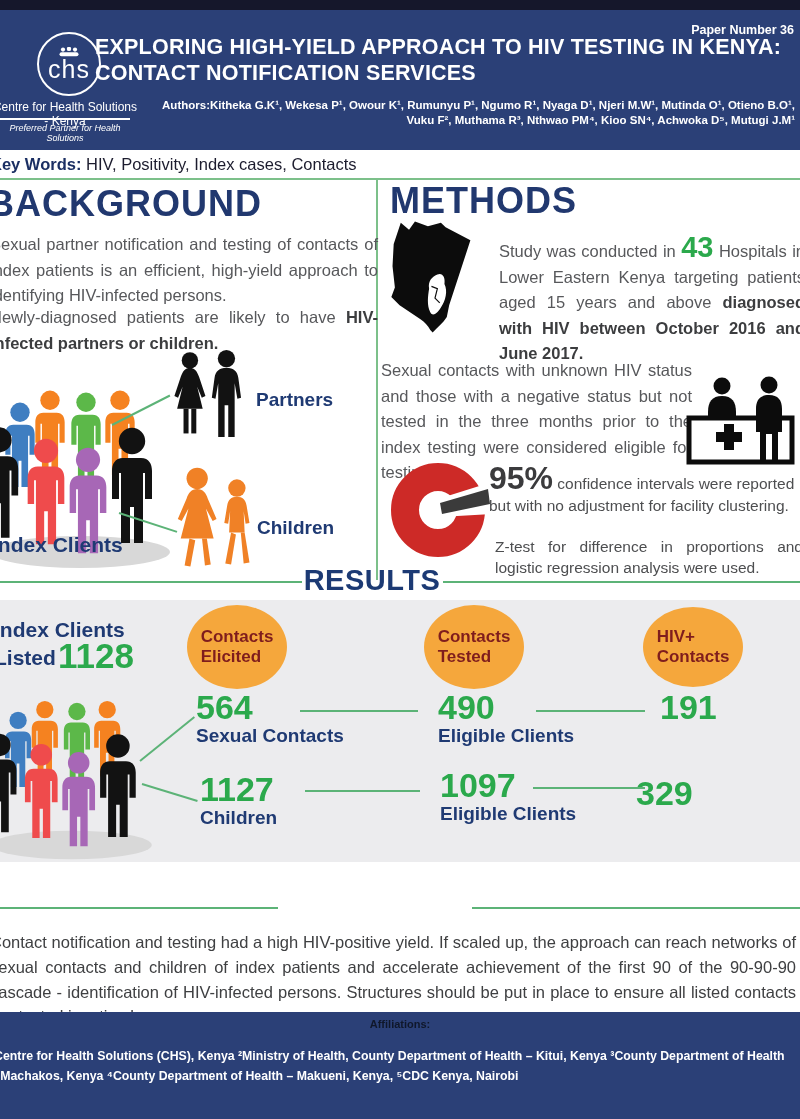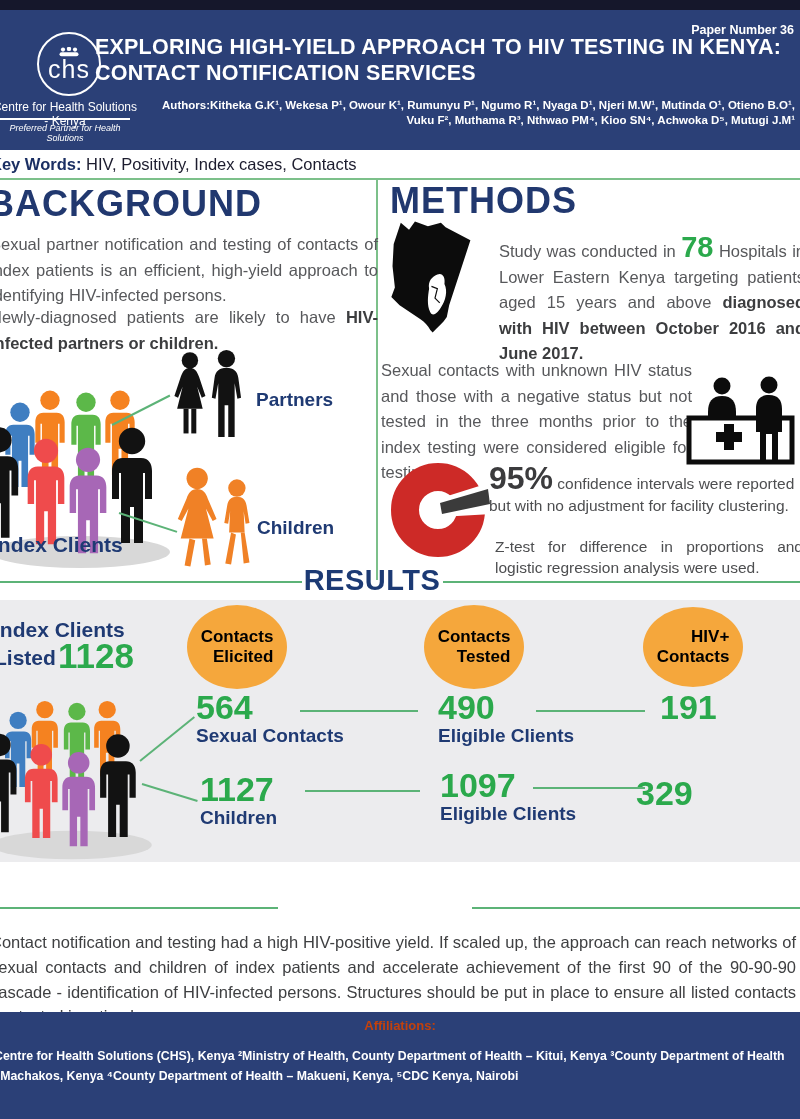--- a/index.html
+++ b/index.html
@@ -28,28 +28,28 @@
   .gline{position:absolute;height:2px;background:#5cb377;transform-origin:0 50%;}
   .gvline{position:absolute;width:2px;background:#7cc08a;}
   .sechead{color:#21386f;font-weight:800;font-size:36px;letter-spacing:1px;font-family:"Liberation Sans",sans-serif;}
   .body-grey{color:#57585b;font-size:16.5px;line-height:1.55;text-align:justify;}
   .bold-dark{color:#3c3d3f;font-weight:bold;}
   .navy-label{color:#1f3a73;font-weight:bold;}
   .green-big{color:#2ba94c;font-weight:bold;}
   
   .grey-panel{left:0;top:600px;width:800px;height:262px;background:#ececee;}
   .ocircle{background:#f5a73c;border-radius:50%;display:flex;align-items:center;justify-content:center;
-           text-align:right;color:#000000;font-weight:bold;font-size:17px;line-height:1.2;}
+           text-align:left;color:#7f1d1d;font-weight:bold;font-size:17px;line-height:1.2;}
   .rval{font-size:34px;font-weight:bold;color:#2ba94c;line-height:1;}
   .rlabel{font-size:19px;font-weight:bold;color:#1f3a73;line-height:1;}
   
   .bighead{color:#1c3a74;font-weight:800;font-size:29px;letter-spacing:.5px;white-space:nowrap;transform:translateX(-50%);text-align:right;}
   
   .footer{left:0;top:1012px;width:800px;height:107px;background:#2b4077;}
-  .aff-head{left:0;top:1018px;width:800px;text-align:center;color:#c2410c;font-weight:bold;font-size:13px;}
+  .aff-head{left:0;top:1018px;width:800px;text-align:center;color:#0f172a;font-weight:bold;font-size:11px;}
   .aff-text{left:-10px;top:1046px;width:802px;color:#fff;font-weight:bold;font-size:12.3px;line-height:1.65;}
   .stat95{font-size:32px;font-weight:bold;color:#3b3b3d;line-height:1.05;}
   .stat-text{font-size:15.5px;color:#4d4e50;line-height:1.35;}
 </style>
 </head>
 <body>
 
 <svg width="0" height="0" style="position:absolute" aria-hidden="true">
   <defs>
     <symbol id="psn" viewBox="0 0 24 60">
@@ -142,21 +142,21 @@
 
   <div class="abs sechead" style="left:390px;top:180px;">METHODS</div>
 
   <svg class="abs" style="left:376px;top:213px;" width="118" height="142" viewBox="0 0 100 120">
     <path fill="#0c0c0c" d="M15,26 L21,8 L28,14 L33,7 L44,11 L55,8 L59,12 L80,23 L62,78 L60,88 C57,93 52,97 48,101 L46,99 C44,95 41,92 38,90 L20,78 L13,71 L16,63 L14,45 Z"></path>
     <path fill="#fff" d="M52,52 C56,50 59,54 58,60 C61,66 59,74 55,80 C52,85 48,88 46,84 C43,78 44,70 45,64 C44,58 47,54 52,52 Z"></path>
     <path fill="none" stroke="#0c0c0c" stroke-width="1" d="M47,62 L52,64 L50,72 L54,76"></path>
   </svg>
 
   <div class="abs body-grey" style="left:499px;top:233px;width:306px;">
-    <span>Study was conducted in </span><span class="green-big" style="font-size:29px;line-height:1;">78</span><span> Hospitals in Lower Eastern Kenya targeting patients aged 15 years and above </span><span class="bold-dark">diagnosed with HIV between October 2016 and June 2017.</span>
+    <span>Study was conducted in </span><span class="green-big" style="font-size:29px;line-height:1;">43</span><span> Hospitals in Lower Eastern Kenya targeting patients aged 15 years and above </span><span class="bold-dark">diagnosed with HIV between October 2016 and June 2017.</span>
   </div>
 
   <div class="abs body-grey" style="left:381px;top:358px;width:311px;">Sexual contacts with unknown HIV status and those with a negative status but not tested in the three months prior to the index testing were considered eligible for testing</div>
 
   <svg class="abs" style="left:686px;top:374px;" width="112" height="92" viewBox="0 0 112 92">
     <g fill="#0c0c0c">
       <circle cx="36" cy="12" r="8.5"></circle>
       <path d="M36,22 C26,22 22,28 22,38 L22,46 L50,46 L50,38 C50,28 46,22 36,22 Z"></path>
     </g>
     <rect x="3" y="44" width="103" height="44" fill="#fff" stroke="#0c0c0c" stroke-width="5"></rect>

